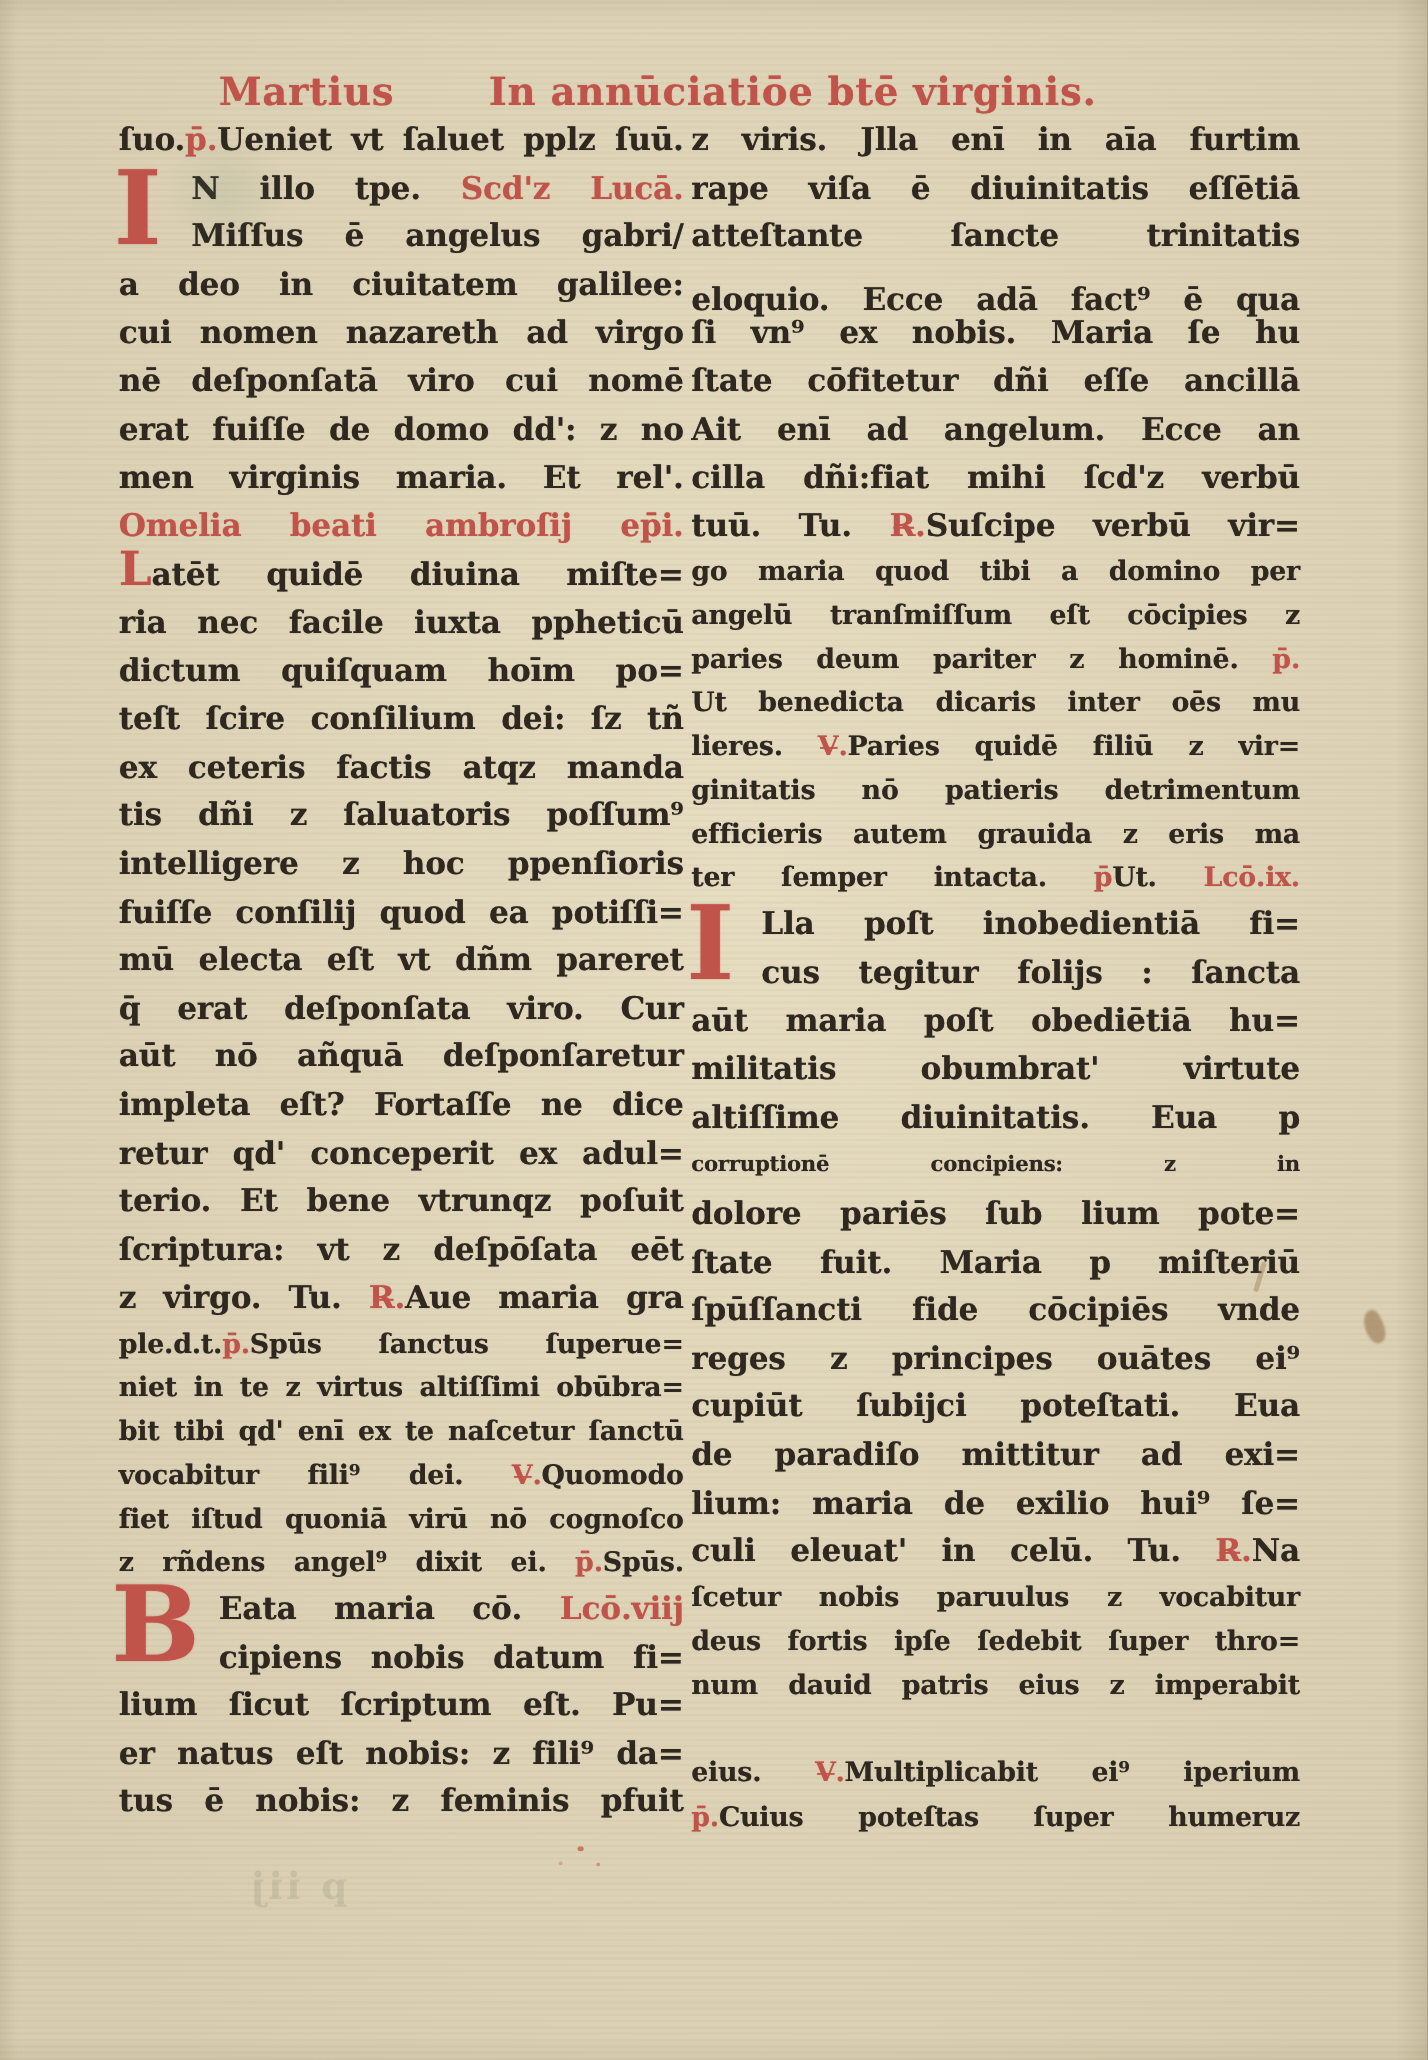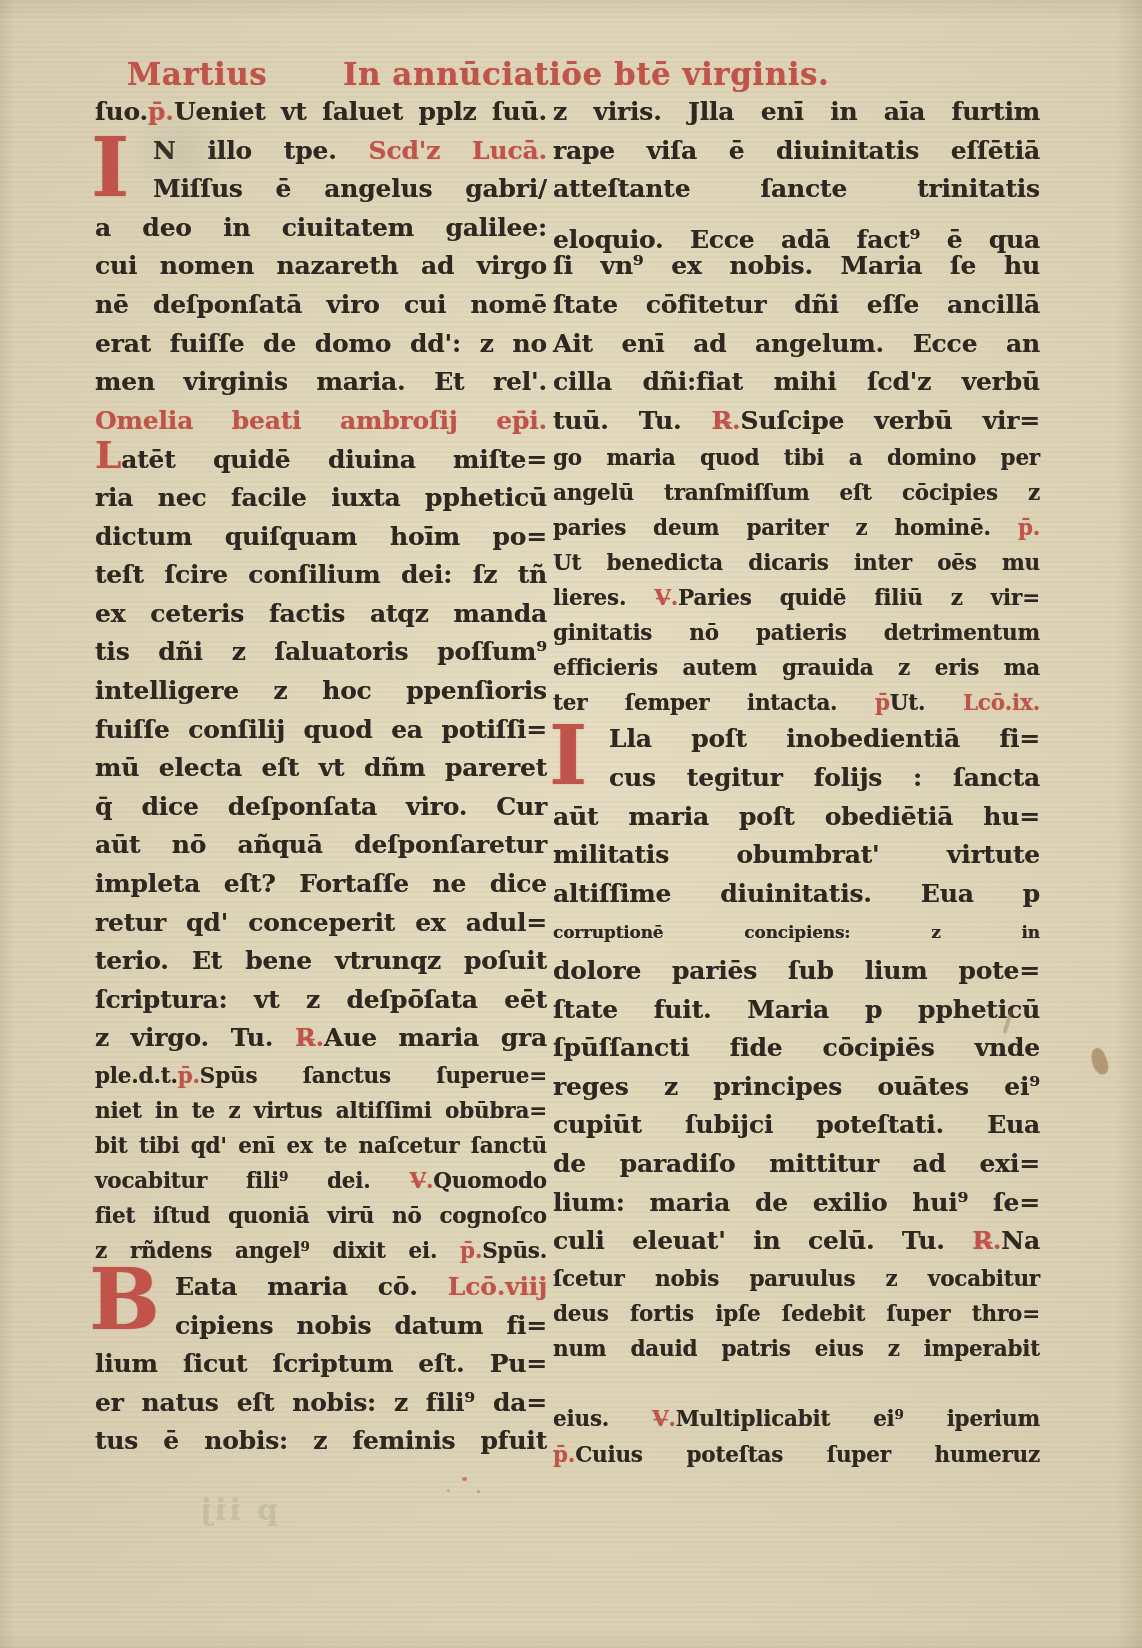--- a/index.html
+++ b/index.html
@@ -23,20 +23,21 @@
       radial-gradient(ellipse at 52% 42%, rgba(255,252,240,0.10), rgba(95,75,45,0.09) 88%),
       var(--paper);
   }
   .hdr{
     position:absolute;top:56px;
     color:var(--red);
     font-size:31px;font-weight:700;
     letter-spacing:0.5px;
     text-shadow:0 0 0.8px rgba(190,80,70,0.6);
     white-space:nowrap;
+    margin-left:48px;
   }
   #hdrL{left:127px;}
   #hdrR{left:343px;}
   .col{position:absolute;top:93px;}
   .line{
     position:absolute;left:0;right:0;
     color:var(--ink);
     font-weight:700;
     letter-spacing:-0.2px;
     text-align:justify;
@@ -108,21 +109,21 @@
       <div class="line" style="top: 308.8px; height: 38.6px; line-height: 38.6px; font-size: 25px;"><span class="seg-r">Omelia beati ambroſij ep̄i.</span></div>
       <div class="line" style="top: 347.4px; height: 38.6px; line-height: 38.6px; font-size: 25px;"><span class="seg-ri">L</span><span class="seg-k">atēt quidē diuina miſte=</span></div>
       <div class="line" style="top: 386px; height: 38.6px; line-height: 38.6px; font-size: 25px;"><span class="seg-k">ria nec facile iuxta ppheticū</span></div>
       <div class="line" style="top: 424.6px; height: 38.6px; line-height: 38.6px; font-size: 25px;"><span class="seg-k">dictum quiſquam hoīm po=</span></div>
       <div class="line" style="top: 463.2px; height: 38.6px; line-height: 38.6px; font-size: 25px;"><span class="seg-k">teſt ſcire conſilium dei: ſz tñ</span></div>
       <div class="line" style="top: 501.8px; height: 38.6px; line-height: 38.6px; font-size: 25px;"><span class="seg-k">ex ceteris factis atqz manda</span></div>
       <div class="line" style="top: 540.4px; height: 38.6px; line-height: 38.6px; font-size: 25px;"><span class="seg-k">tis dñi z ſaluatoris poſſum⁹</span></div>
       <div class="line" style="top: 579px; height: 38.6px; line-height: 38.6px; font-size: 25px;"><span class="seg-k">intelligere z hoc ppenſioris</span></div>
       <div class="line" style="top: 617.6px; height: 38.6px; line-height: 38.6px; font-size: 25px;"><span class="seg-k">fuiſſe conſilij quod ea potiſſi=</span></div>
       <div class="line" style="top: 656.2px; height: 38.6px; line-height: 38.6px; font-size: 25px;"><span class="seg-k">mū electa eſt vt dñm pareret</span></div>
-      <div class="line" style="top: 694.8px; height: 38.6px; line-height: 38.6px; font-size: 25px;"><span class="seg-k">q̄ dice deſponſata viro. Cur</span></div>
+      <div class="line" style="top: 694.8px; height: 38.6px; line-height: 38.6px; font-size: 25px;"><span class="seg-k">q̄ erat deſponſata viro. Cur</span></div>
       <div class="line" style="top: 733.4px; height: 38.6px; line-height: 38.6px; font-size: 25px;"><span class="seg-k">aūt nō añquā deſponſaretur</span></div>
       <div class="line" style="top: 772px; height: 38.6px; line-height: 38.6px; font-size: 25px;"><span class="seg-k">impleta eſt? Fortaſſe ne dice</span></div>
       <div class="line" style="top: 810.6px; height: 38.6px; line-height: 38.6px; font-size: 25px;"><span class="seg-k">retur qd' conceperit ex adul=</span></div>
       <div class="line" style="top: 849.2px; height: 38.6px; line-height: 38.6px; font-size: 25px;"><span class="seg-k">terio. Et bene vtrunqz poſuit</span></div>
       <div class="line" style="top: 887.8px; height: 38.6px; line-height: 38.6px; font-size: 25px;"><span class="seg-k">ſcriptura: vt z deſpōſata eēt</span></div>
       <div class="line" style="top: 926.4px; height: 38.6px; line-height: 38.6px; font-size: 25px;"><span class="seg-k">z virgo. Tu. </span><span class="seg-r">R̶.</span><span class="seg-k">Aue maria gra</span></div>
       <div class="line" style="top: 965px; height: 35px; line-height: 35px; font-size: 21.5px;"><span class="seg-k">ple.d.t.</span><span class="seg-r">p̄.</span><span class="seg-k">Spūs ſanctus ſuperue=</span></div>
       <div class="line" style="top: 1000px; height: 35px; line-height: 35px; font-size: 21.5px;"><span class="seg-k">niet in te z virtus altiſſimi obūbra=</span></div>
       <div class="line" style="top: 1035px; height: 35px; line-height: 35px; font-size: 21.5px;"><span class="seg-k">bit tibi qd' enī ex te naſcetur ſanctū</span></div>
       <div class="line" style="top: 1070px; height: 35px; line-height: 35px; font-size: 21.5px;"><span class="seg-k">vocabitur fili⁹ dei. </span><span class="seg-r">V̶.</span><span class="seg-k">Quomodo</span></div>
@@ -154,21 +155,21 @@
       <div class="line" style="top: 522.4px; height: 35px; line-height: 35px; font-size: 21.5px;"><span class="seg-k">ginitatis nō patieris detrimentum</span></div>
       <div class="line" style="top: 557.4px; height: 35px; line-height: 35px; font-size: 21.5px;"><span class="seg-k">efficieris autem grauida z eris ma</span></div>
       <div class="line" style="top: 592.4px; height: 35px; line-height: 35px; font-size: 21.5px;"><span class="seg-k">ter ſemper intacta. </span><span class="seg-r">p̄</span><span class="seg-k">Ut. </span><span class="seg-r">Lcō.ix.</span></div>
       <div class="line" style="top: 627.4px; height: 38.6px; line-height: 38.6px; font-size: 25px; padding-left: 56px;"><span class="seg-k">Lla poſt inobedientiā fi=</span></div>
       <div class="line" style="top: 666px; height: 38.6px; line-height: 38.6px; font-size: 25px; padding-left: 56px;"><span class="seg-k">cus tegitur folijs : ſancta</span></div>
       <div class="line" style="top: 704.6px; height: 38.6px; line-height: 38.6px; font-size: 25px;"><span class="seg-k">aūt maria poſt obediētiā hu=</span></div>
       <div class="line" style="top: 743.2px; height: 38.6px; line-height: 38.6px; font-size: 25px;"><span class="seg-k">militatis obumbrat' virtute</span></div>
       <div class="line" style="top: 781.8px; height: 38.6px; line-height: 38.6px; font-size: 25px;"><span class="seg-k">altiſſime diuinitatis. Eua p</span></div>
       <div class="line" style="top: 820.4px; height: 38.6px; line-height: 38.6px; font-size: 17px;"><span class="seg-k">corruptionē concipiens: z in</span></div>
       <div class="line" style="top: 859px; height: 38.6px; line-height: 38.6px; font-size: 25px;"><span class="seg-k">dolore pariēs ſub lium pote=</span></div>
-      <div class="line" style="top: 897.6px; height: 38.6px; line-height: 38.6px; font-size: 25px;"><span class="seg-k">ſtate fuit. Maria p ppheticū</span></div>
+      <div class="line" style="top: 897.6px; height: 38.6px; line-height: 38.6px; font-size: 25px;"><span class="seg-k">ſtate fuit. Maria p miſteriū</span></div>
       <div class="line" style="top: 936.2px; height: 38.6px; line-height: 38.6px; font-size: 25px;"><span class="seg-k">ſpūſſancti fide cōcipiēs vnde</span></div>
       <div class="line" style="top: 974.8px; height: 38.6px; line-height: 38.6px; font-size: 25px;"><span class="seg-k">reges z principes ouātes ei⁹</span></div>
       <div class="line" style="top: 1013.4px; height: 38.6px; line-height: 38.6px; font-size: 25px;"><span class="seg-k">cupiūt ſubijci poteſtati. Eua</span></div>
       <div class="line" style="top: 1052px; height: 38.6px; line-height: 38.6px; font-size: 25px;"><span class="seg-k">de paradiſo mittitur ad exi=</span></div>
       <div class="line" style="top: 1090.6px; height: 38.6px; line-height: 38.6px; font-size: 25px;"><span class="seg-k">lium: maria de exilio hui⁹ ſe=</span></div>
       <div class="line" style="top: 1129.2px; height: 38.6px; line-height: 38.6px; font-size: 25px;"><span class="seg-k">culi eleuat' in celū. Tu. </span><span class="seg-r">R̶.</span><span class="seg-k">Na</span></div>
       <div class="line" style="top: 1167.8px; height: 35px; line-height: 35px; font-size: 21.5px;"><span class="seg-k">ſcetur nobis paruulus z vocabitur</span></div>
       <div class="line" style="top: 1202.8px; height: 35px; line-height: 35px; font-size: 21.5px;"><span class="seg-k">deus fortis ipſe ſedebit ſuper thro=</span></div>
       <div class="line" style="top: 1237.8px; height: 35px; line-height: 35px; font-size: 21.5px;"><span class="seg-k">num dauid patris eius z imperabit</span></div>
       <div class="line" style="top: 1344px; height: 35px; line-height: 35px; font-size: 21.5px;"><span class="seg-r">p̄.</span><span class="seg-k">Cuius poteſtas ſuper humeruz</span></div>

